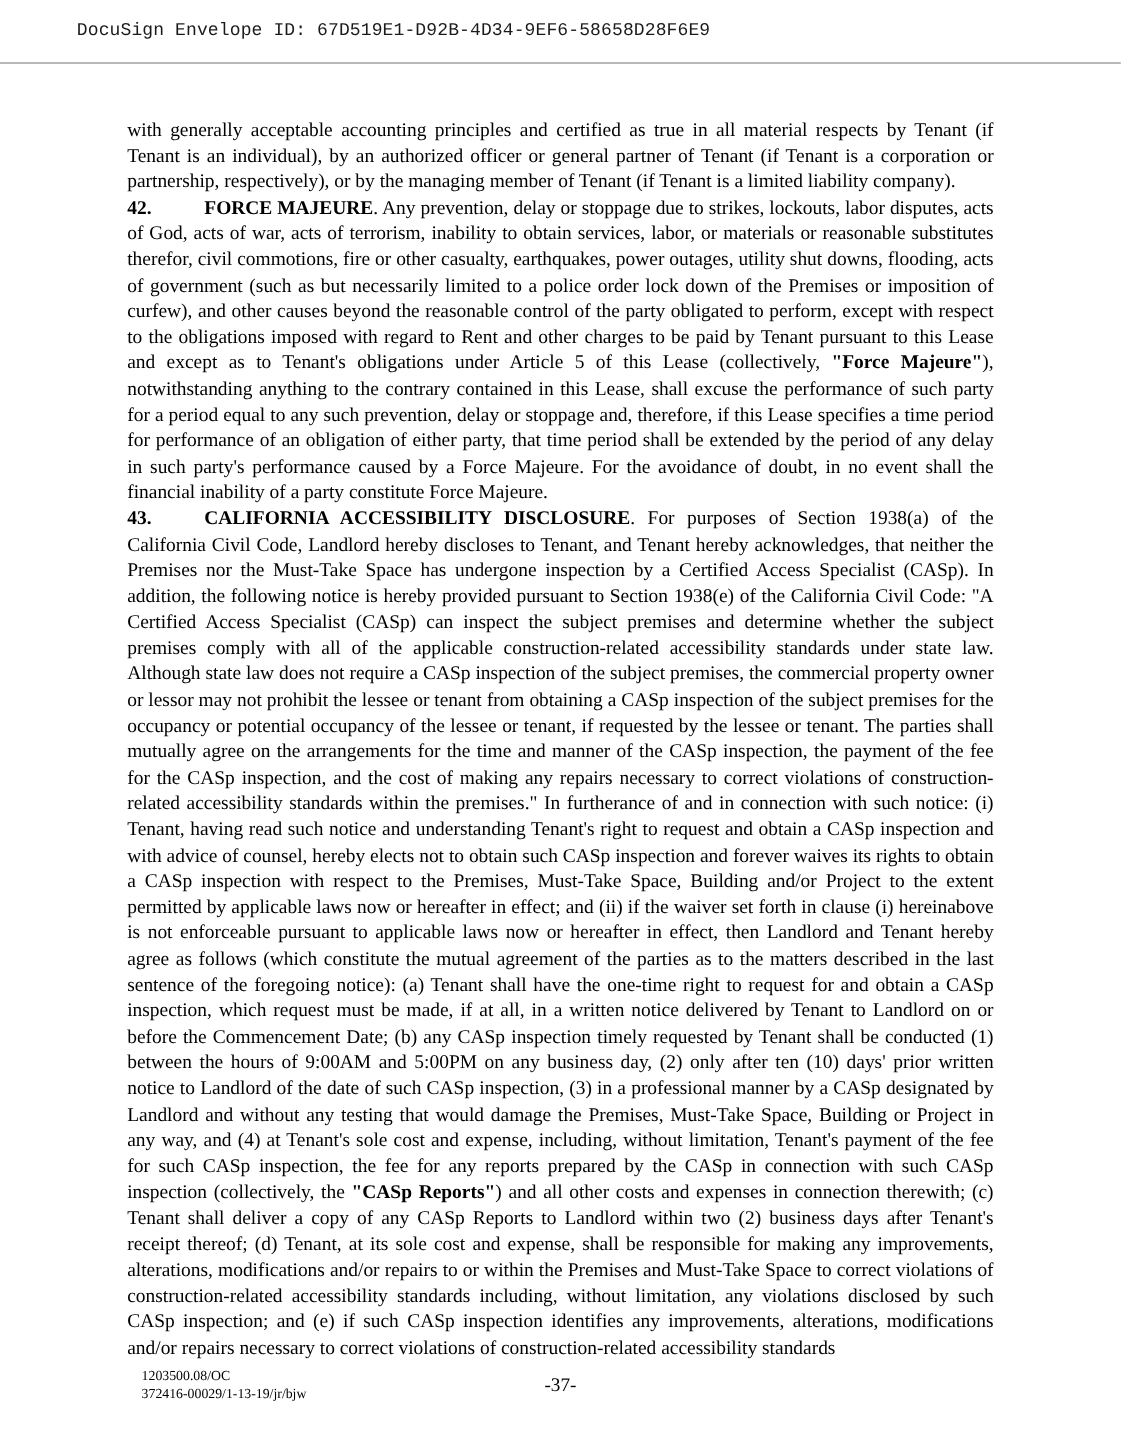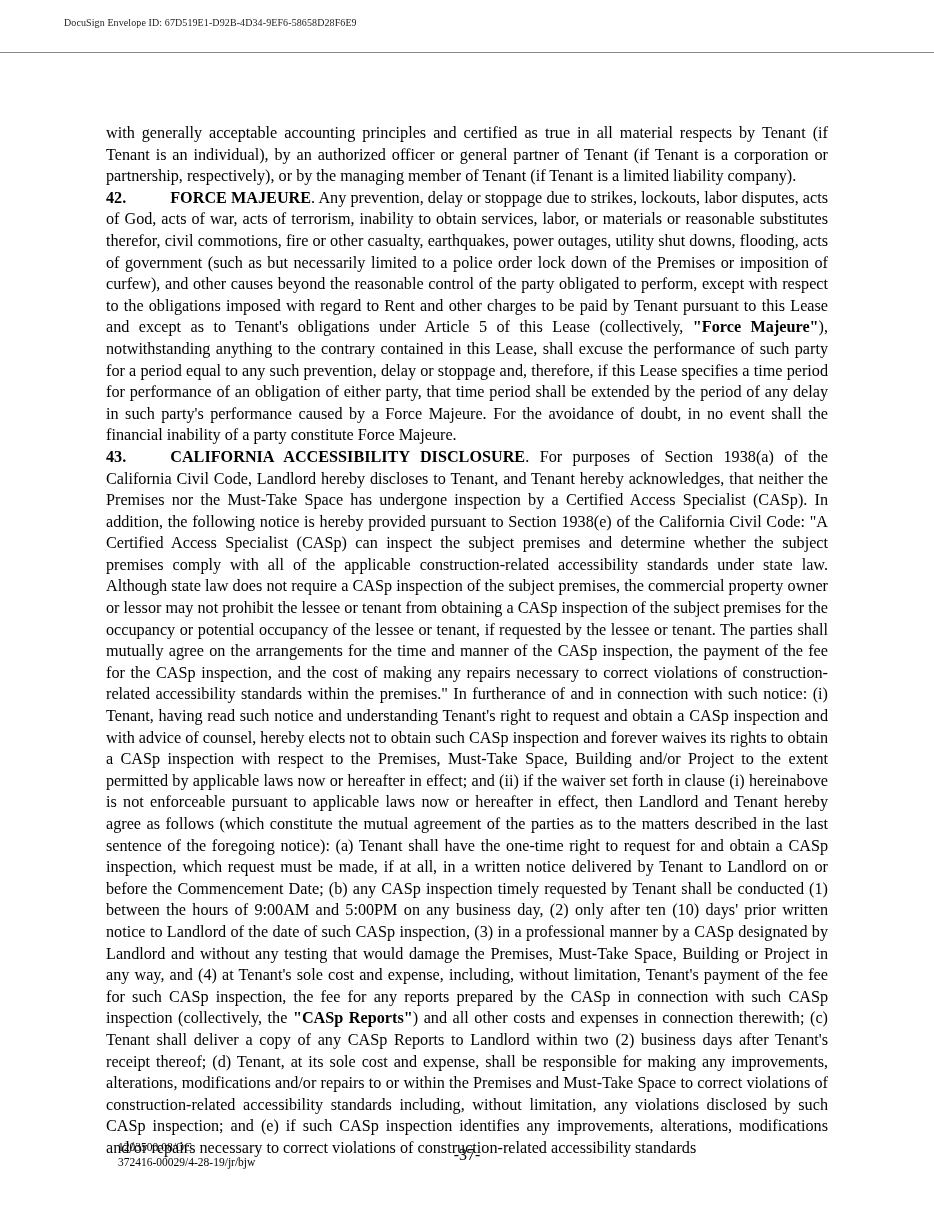--- a/index.html
+++ b/index.html
@@ -18,38 +18,38 @@
   .page {
     position: relative;
     width: 934px;
     height: 1208px;
     box-sizing: border-box;
   }
   .envelope-id {
     position: absolute;
     top: 17px;
     left: 27px;
-    font-family: Liberation Serif, serif;
-    font-size: 10px;
+    font-family: Liberation Mono, monospace;
+    font-size: 15px;
     letter-spacing: 0.1px;
     color: #1a1a1a;
     white-space: nowrap;
     padding-left: 37px;
   }
   .rule {
     position: absolute;
     top: 52px;
     left: 0;
     width: 934px;
     height: 1px;
     background: #8a8a8a;
   }
   .body-area {
     position: absolute;
-    top: 123px;
+    top: 98px;
     left: 106px;
     width: 722px;
     font-family: Liberation Serif, serif;
   }
   p.para {
     margin: 0 0 0 0;
     font-size: 16.2px;
     line-height: 21.6px;
     text-align: justify;
     text-justify: inter-word;
@@ -105,17 +105,17 @@
 
     <p class="para"><span>with generally acceptable accounting principles and certified as true in all material respects by Tenant (if Tenant is an individual), by an authorized officer or general partner of Tenant (if Tenant is a corporation or partnership, respectively), or by the managing member of Tenant (if Tenant is a limited liability company).</span></p>
 
     <p class="para"><span class="num">42.</span><span class="tab"></span><span class="heading">FORCE MAJEURE</span><span>.  Any prevention, delay or stoppage due to strikes, lockouts, labor disputes, acts of God, acts of war, acts of terrorism, inability to obtain services, labor, or materials or reasonable substitutes therefor, civil commotions, fire or other casualty, earthquakes, power outages, utility shut downs, flooding, acts of government (such as but necessarily limited to a police order lock down of the Premises or imposition of curfew), and other causes beyond the reasonable control of the party obligated to perform, except with respect to the obligations imposed with regard to Rent and other charges to be paid by Tenant pursuant to this Lease and except as to Tenant's obligations under Article 5 of this Lease (collectively, </span><b class="inline-bold">"Force Majeure"</b><span>), notwithstanding anything to the contrary contained in this Lease, shall excuse the performance of such party for a period equal to any such prevention, delay or stoppage and, therefore, if this Lease specifies a time period for performance of an obligation of either party, that time period shall be extended by the period of any delay in such party's performance caused by a Force Majeure. For the avoidance of doubt, in no event shall the financial inability of a party constitute Force Majeure.</span></p>
 
     <p class="para"><span class="num">43.</span><span class="tab"></span><span class="heading">CALIFORNIA ACCESSIBILITY DISCLOSURE</span><span>.   For purposes of Section 1938(a) of the California Civil Code, Landlord hereby discloses to Tenant, and Tenant hereby acknowledges, that neither the Premises nor the Must-Take Space has undergone inspection by a Certified Access Specialist (CASp).  In addition, the following notice is hereby provided pursuant to Section 1938(e) of the California Civil Code:  "A Certified Access Specialist (CASp) can inspect the subject premises and determine whether the subject premises comply with all of the applicable construction-related accessibility standards under state law.   Although state law does not require a CASp inspection of the subject premises, the commercial property owner or lessor may not prohibit the lessee or tenant from obtaining a CASp inspection of the subject premises for the occupancy or potential occupancy of the lessee or tenant, if requested by the lessee or tenant.   The parties shall mutually agree on the arrangements for the time and manner of the CASp inspection, the payment of the fee for the CASp inspection, and the cost of making any repairs necessary to correct violations of construction-related accessibility standards within the premises."  In furtherance of and in connection with such notice:  (i) Tenant, having read such notice and understanding Tenant's right to request and obtain a CASp inspection and with advice of counsel, hereby elects not to obtain such CASp inspection and forever waives its rights to obtain a CASp inspection with respect to the Premises, Must-Take Space, Building and/or Project to the extent permitted by applicable laws now or hereafter in effect; and (ii) if the waiver set forth in clause (i) hereinabove is not enforceable pursuant to applicable laws now or hereafter in effect, then Landlord and Tenant hereby agree as follows (which constitute the mutual agreement of the parties as to the matters described in the last sentence of the foregoing notice):  (a) Tenant shall have the one-time right to request for and obtain a CASp inspection, which request must be made, if at all, in a written notice delivered by Tenant to Landlord on or before the Commencement Date; (b) any CASp inspection timely requested by Tenant shall be conducted (1) between the hours of 9:00AM and 5:00PM on any business day, (2) only after ten (10) days' prior written notice to Landlord of the date of such CASp inspection, (3) in a professional manner by a CASp designated by Landlord and without any testing that would damage the Premises, Must-Take Space, Building or Project in any way, and (4) at Tenant's sole cost and expense, including, without limitation, Tenant's payment of the fee for such CASp inspection, the fee for any reports prepared by the CASp in connection with such CASp inspection (collectively, the </span><b class="inline-bold">"CASp Reports"</b><span>) and all other costs and expenses in connection therewith; (c) Tenant shall deliver a copy of any CASp Reports to Landlord within two (2) business days after Tenant's receipt thereof; (d) Tenant, at its sole cost and expense, shall be responsible for making any improvements, alterations, modifications and/or repairs to or within the Premises and Must-Take Space to correct violations of construction-related accessibility standards including, without limitation, any violations disclosed by such CASp inspection; and (e) if such CASp inspection identifies any improvements, alterations, modifications and/or repairs necessary to correct violations of construction-related accessibility standards</span></p>
 
   </div>
 
   <div class="footer">
-    <div class="footer-left"><span>1203500.08/OC</span><br><span>372416-00029/4-28-19/jr/bjw</span></div>
+    <div class="footer-left"><span>1203500.08/OC</span><br><span>372416-00029/1-13-19/jr/bjw</span></div>
     <div class="footer-center">-37-</div>
   </div>
 
 </div>
 
 </body></html>

